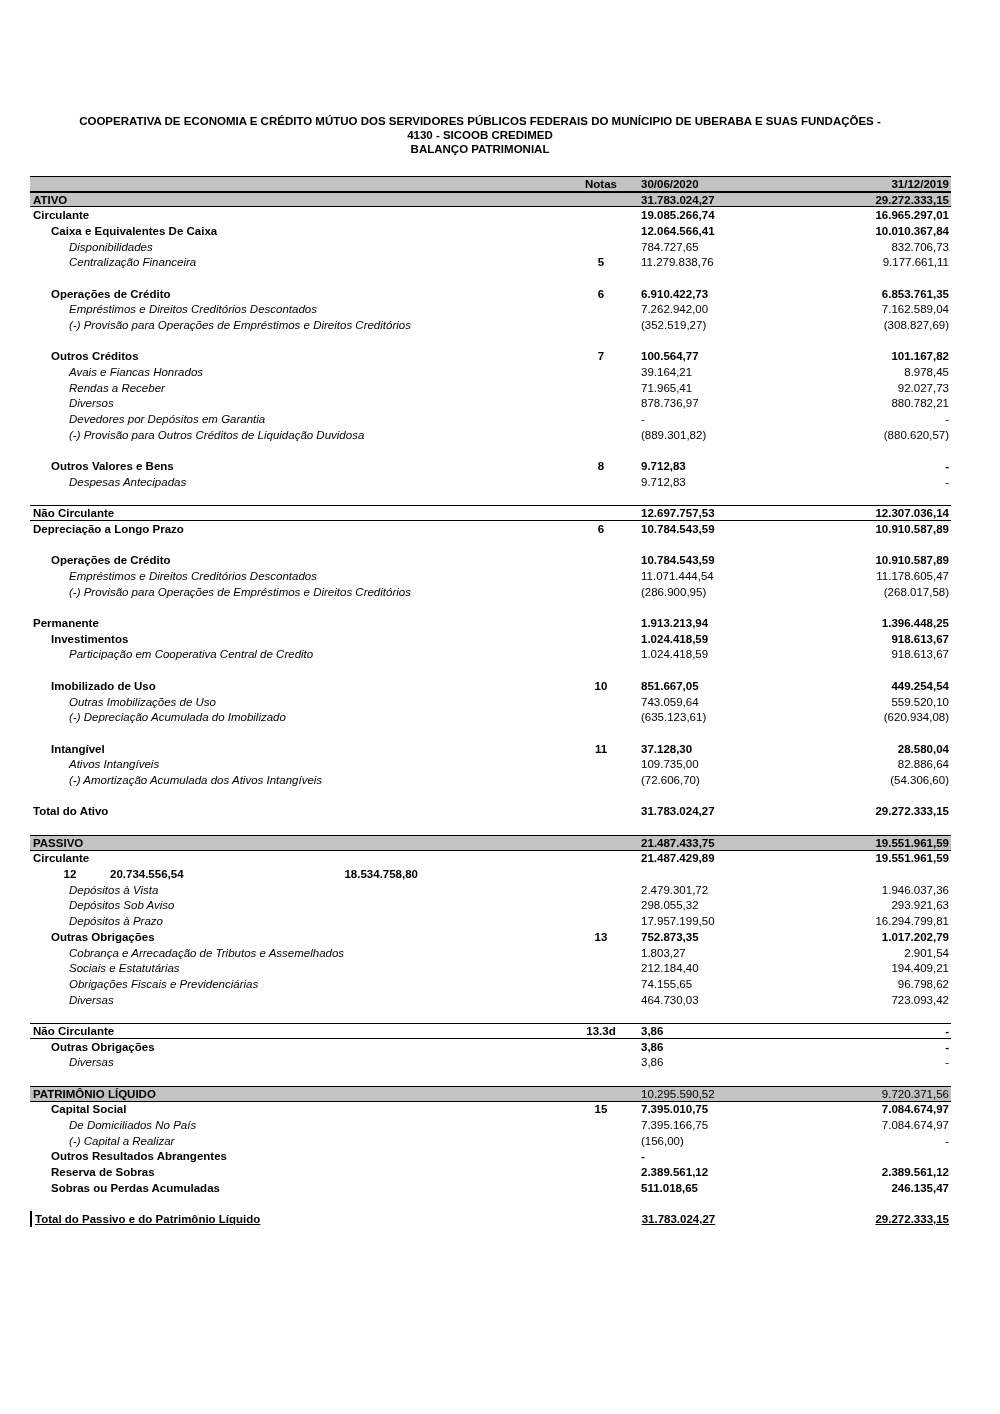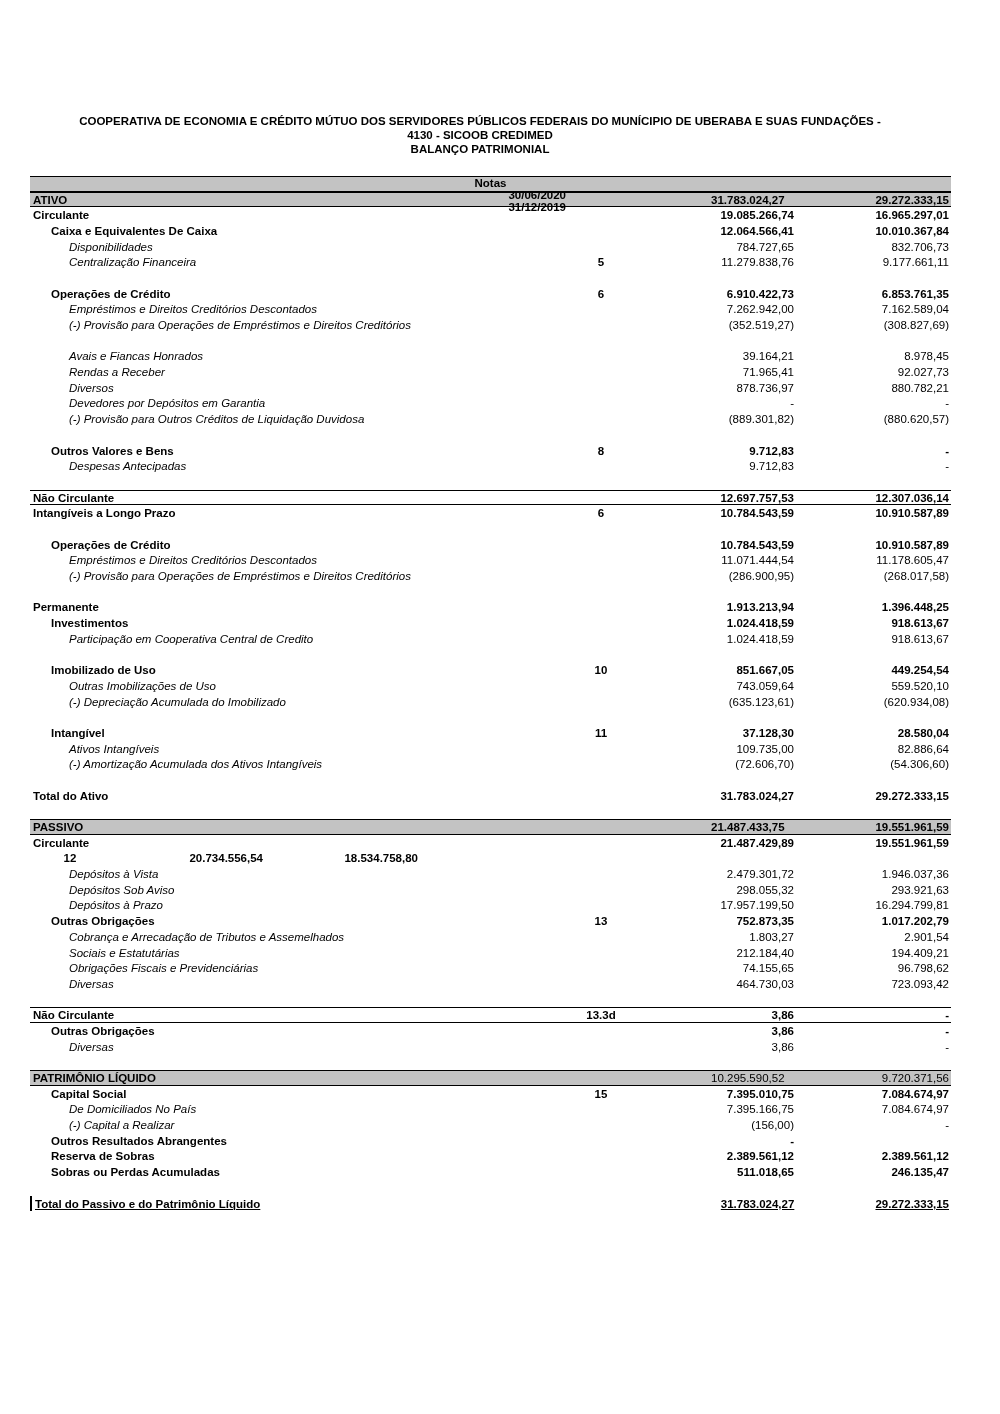--- a/index.html
+++ b/index.html
@@ -10,32 +10,31 @@
     color: #000;
   }
   .page { position: relative; width: 872px; height: 1414px; padding-top: 114px; }
   .title-block { width: 960px; margin: 0 auto; text-align: center; }
   .title-line { font-weight: bold; font-size: 11.5px; line-height: 14px; }
   .table { width: 921px; margin: 20px 0 0 30px; font-size: 11.5px; }
   .row { display: flex; align-items: center; height: 15.7px; }
   .row.blank { height: 15.7px; }
   .cell-label { width: 531px; padding-left: 3px; white-space: nowrap; overflow: hidden; }
   .cell-nota  { width: 80px; text-align: center; font-weight: bold; }
-  .cell-v1    { width: 155px; text-align: right; padding-right: 2px; }
+  .cell-v1    { width: 155px; padding-right: 2px; }
   .cell-v2    { width: 155px; text-align: right; padding-right: 2px; }
   .indent0 { padding-left: 3px; }
   .indent1 { padding-left: 21px; }
   .indent2 { padding-left: 39px; font-style: italic; }
   .bold { font-weight: bold; }
   .row.header-row {
     background: #c3c3c3;
     border-top: 1px solid #000;
     border-bottom: 1px solid #000;
     font-weight: bold;
-    flex-direction: column;
   }
   .row.section {
     background: #c3c3c3;
     border-top: 1px solid #000;
     border-bottom: 1px solid #000;
     gap: 19px;
   }
   .row.sub {
     border-top: 1px solid #000;
     border-bottom: 1px solid #000;
@@ -105,20 +104,26 @@
           <div class="cell-v2">7.162.589,04</div>
         </div>
         <div class="row">
           <div class="cell-label indent2">(-) Provisão para Operações de Empréstimos e Direitos Creditórios</div>
           <div class="cell-nota"></div>
           <div class="cell-v1">(352.519,27)</div>
           <div class="cell-v2">(308.827,69)</div>
         </div>
         <div class="row blank"></div>
         <div class="row">
+          <div class="cell-label indent1 bold">Outros Créditos</div>
+          <div class="cell-nota">7</div>
+          <div class="cell-v1 bold">100.564,77</div>
+          <div class="cell-v2 bold">101.167,82</div>
+        </div>
+        <div class="row">
           <div class="cell-label indent2">Avais e Fiancas Honrados</div>
           <div class="cell-nota"></div>
           <div class="cell-v1">39.164,21</div>
           <div class="cell-v2">8.978,45</div>
         </div>
         <div class="row">
           <div class="cell-label indent2">Rendas a Receber</div>
           <div class="cell-nota"></div>
           <div class="cell-v1">71.965,41</div>
           <div class="cell-v2">92.027,73</div>
@@ -155,21 +160,21 @@
           <div class="cell-v2">-</div>
         </div>
         <div class="row blank"></div>
         <div class="row sub">
           <div class="cell-label indent0 bold">Não Circulante</div>
           <div class="cell-nota"></div>
           <div class="cell-v1 bold">12.697.757,53</div>
           <div class="cell-v2 bold">12.307.036,14</div>
         </div>
         <div class="row">
-          <div class="cell-label indent0 bold">Intangíveis a Longo Prazo</div>
+          <div class="cell-label indent0 bold">Depreciação a Longo Prazo</div>
           <div class="cell-nota">6</div>
           <div class="cell-v1 bold">10.784.543,59</div>
           <div class="cell-v2 bold">10.910.587,89</div>
         </div>
         <div class="row blank"></div>
         <div class="row">
           <div class="cell-label indent1 bold">Operações de Crédito</div>
           <div class="cell-nota"></div>
           <div class="cell-v1 bold">10.784.543,59</div>
           <div class="cell-v2 bold">10.910.587,89</div>

